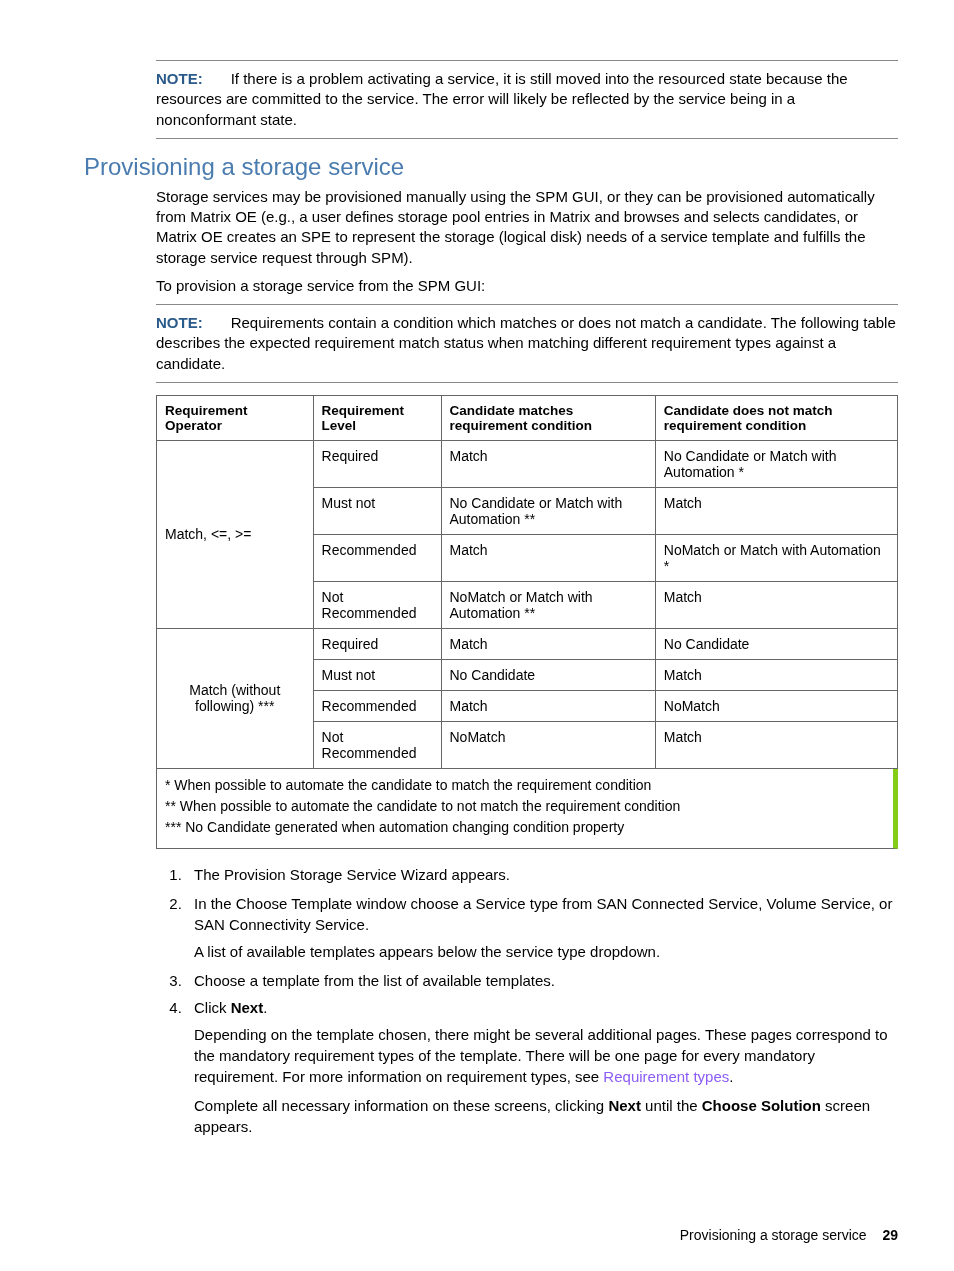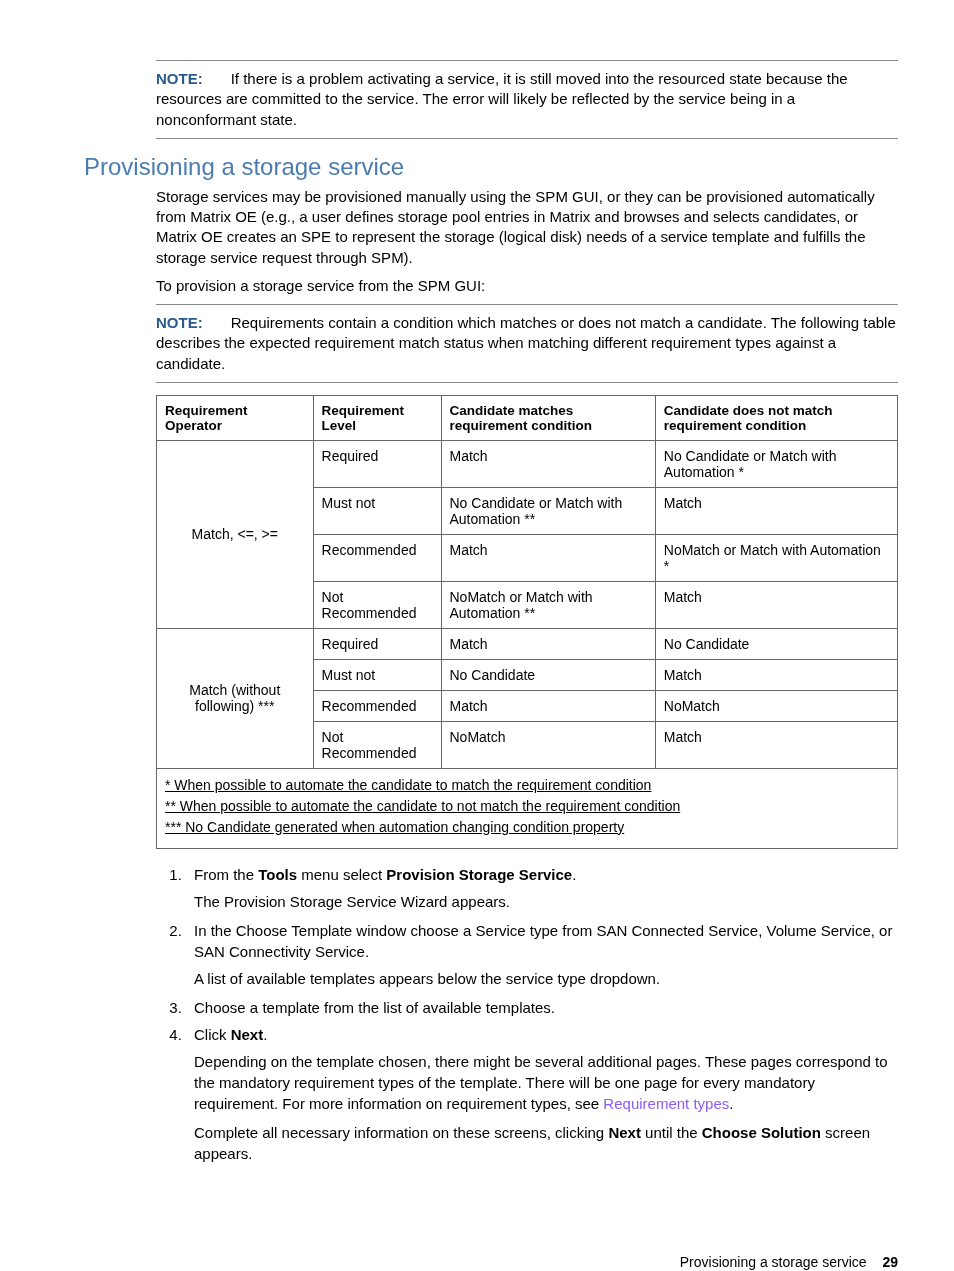--- a/index.html
+++ b/index.html
@@ -54,26 +54,25 @@
     text-align: left;
     vertical-align: top;
   }
   table.req-table th {
     font-weight: bold;
     font-size: 13.5px;
   }
   .footnotes {
     margin-left: 72px;
     border-left: 1px solid #666;
-    border-right: 1px solid #84cc16;
+    border-right: 5px solid #84cc16;
     border-bottom: 1px solid #666;
     padding: 6px 8px 10px 8px;
     font-size: 14px;
     line-height: 1.5;
-    text-decoration: underline;
   }
   ol.steps {
     margin-left: 72px;
     padding-left: 30px;
     font-size: 15px;
     line-height: 1.4;
   }
   ol.steps > li {
     padding-left: 8px;
     margin-bottom: 4px;
@@ -116,21 +115,21 @@
     <thead>
       <tr>
         <th>Requirement Operator</th>
         <th>Requirement Level</th>
         <th>Candidate matches requirement condition</th>
         <th>Candidate does not match requirement condition</th>
       </tr>
     </thead>
     <tbody>
       <tr>
-        <td rowspan="4" style="text-align:center;vertical-align:middle">Match, &lt;=, &gt;=</td>
+        <td rowspan="4" style="text-align:left;vertical-align:middle">Match, &lt;=, &gt;=</td>
         <td>Required</td>
         <td>Match</td>
         <td>No Candidate or Match with Automation *</td>
       </tr>
       <tr>
         <td>Must not</td>
         <td>No Candidate or Match with Automation **</td>
         <td>Match</td>
       </tr>
       <tr>
@@ -167,23 +166,20 @@
     </tbody>
   </table>
   <div class="footnotes">
     <div>* When possible to automate the candidate to match the requirement condition</div>
     <div>** When possible to automate the candidate to not match the requirement condition</div>
     <div>*** No Candidate generated when automation changing condition property</div>
   </div>
 
   <ol class="steps">
     <li>
-      <div class="step-main">
-        <span>From the </span><span class="bold">Tools</span><span> menu select </span><span class="bold">Provision Storage Service</span><span>.</span>
-      </div>
       <div class="step-sub">The Provision Storage Service Wizard appears.</div>
     </li>
     <li>
       <div class="step-main">In the Choose Template window choose a Service type from SAN Connected Service, Volume Service, or SAN Connectivity Service.</div>
       <div class="step-sub">A list of available templates appears below the service type dropdown.</div>
     </li>
     <li>
       <div class="step-main">Choose a template from the list of available templates.</div>
     </li>
     <li>

